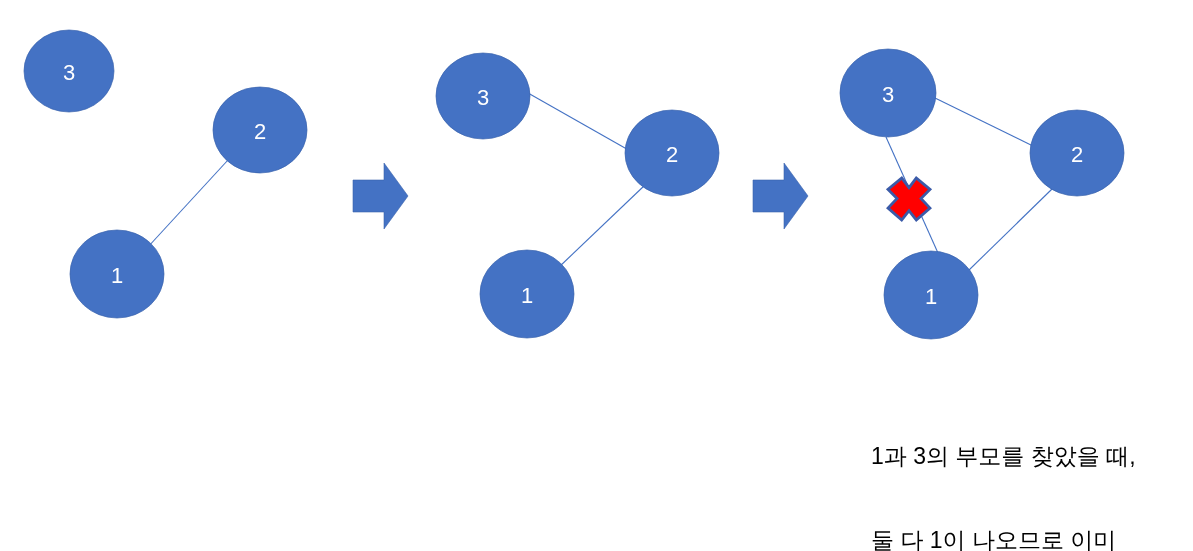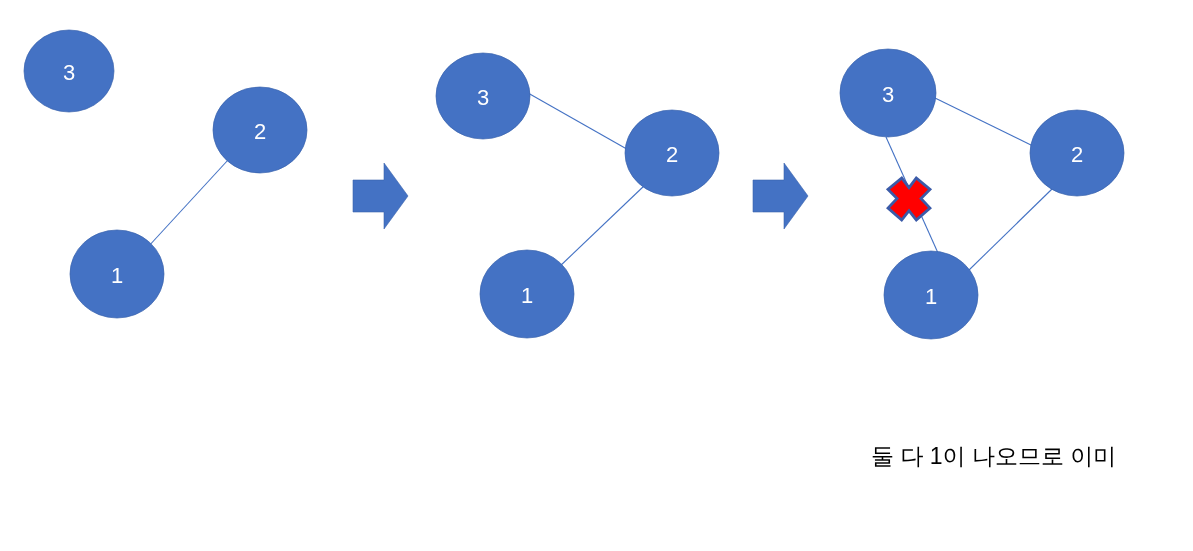--- a/index.html
+++ b/index.html
@@ -152,18 +152,19 @@
 
       <g transform="translate(909,199)">
         <polygon class="x-mark-outline" points="-7.5,-19 0,-9 7.5,-19 19,-9.5 10,-0.5 19,9 7.5,19 0,9.5 -7.5,19 -19,9 -10,-0.5 -19,-9.5"></polygon>
         <polygon class="x-mark" points="-7.5,-19 0,-9 7.5,-19 19,-9.5 10,-0.5 19,9 7.5,19 0,9.5 -7.5,19 -19,9 -10,-0.5 -19,-9.5"></polygon>
       </g>
     </g>
 
   </svg>
 
   <div class="caption-block">
+    <span class="caption-line">1과 3의 부모를 찾았을 때,</span>
     <span class="caption-line">둘 다 1이 나오므로 이미</span>
     
     
   </div>
 
 </div>
 
 </body></html>

